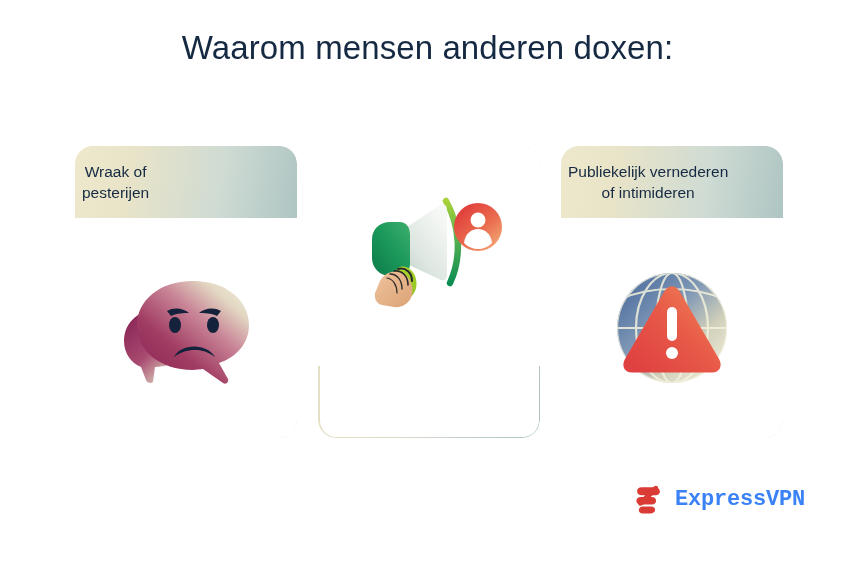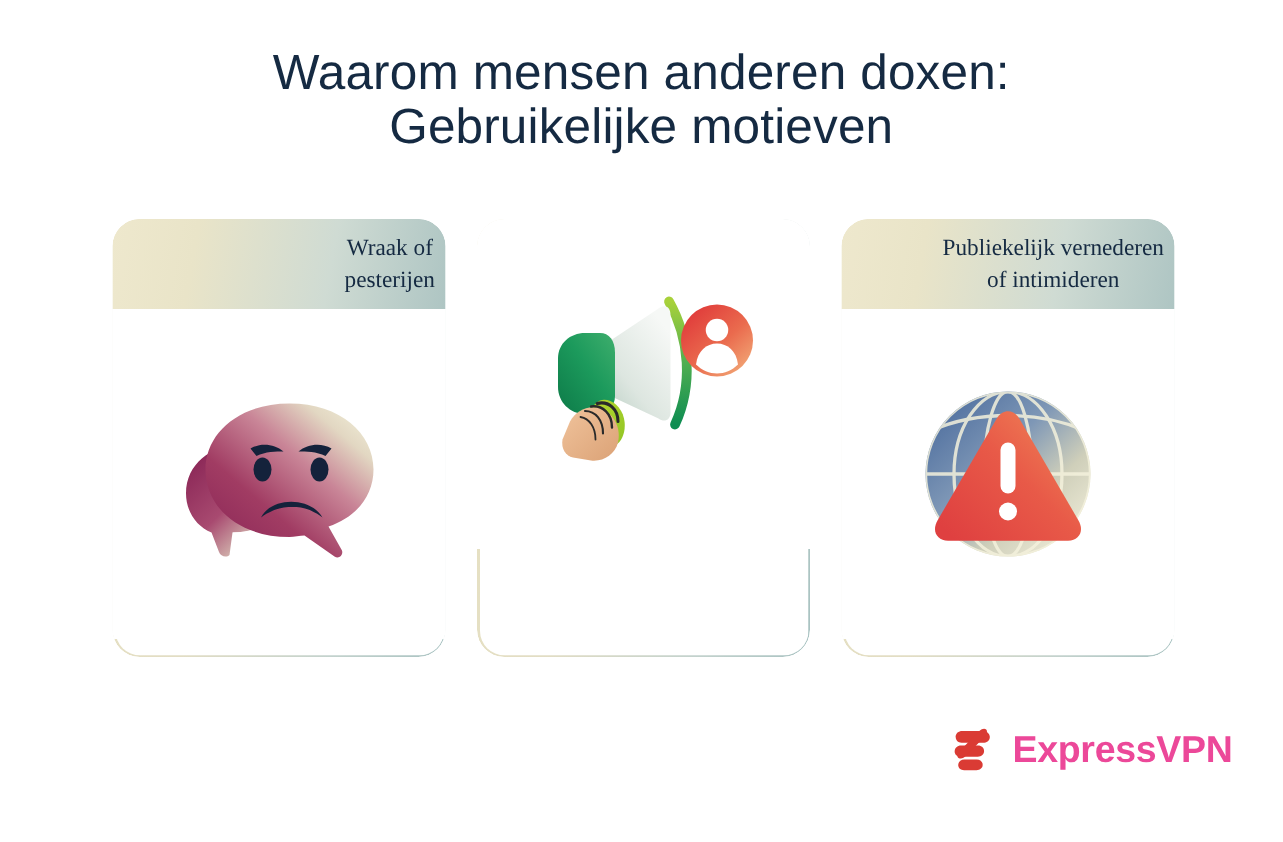--- a/index.html
+++ b/index.html
@@ -65,28 +65,27 @@
     padding: 1.5px;
     background: linear-gradient(100deg, #e8e2c2 0%, #e2ddc4 35%, #c3d2cd 72%, #a8c2c1 100%);
     -webkit-mask: linear-gradient(#000 0 0) content-box, linear-gradient(#000 0 0);
     -webkit-mask-composite: xor;
     mask: linear-gradient(#000 0 0) content-box, linear-gradient(#000 0 0);
     mask-composite: exclude;
     pointer-events: none;
   }
   .card-header {
     position: relative;
-    height: 60px;
+    height: 72px;
     background: linear-gradient(100deg, #eee8cd 0%, #e9e4c8 25%, #cfdbd3 65%, #aec5c3 100%);
     display: flex;
     align-items: center;
-    justify-content: flex-end;
+    justify-content: flex-start;
     border-radius: 18px 18px 0 0;
     z-index: 2;
-    font-family: Liberation Serif, serif;
   }
   .card-title {
     color: #152a42;
     font-size: 15.5px;
     line-height: 21px;
     text-align: center;
     padding: 0 7px;
     font-weight: 400;
     white-space: pre-line;
   }
@@ -115,36 +114,35 @@
     display: flex;
     align-items: center;
     gap: 9px;
   }
   .logo-mark {
     width: 34px;
     height: 34px;
     display: block;
   }
   .logo-text {
-    color: #ec4899;
-    font-family: Liberation Sans, sans-serif;
-    font-size: 25px;
+    color: #3b82f6;
+    font-family: Liberation Mono, monospace;
+    font-size: 22px;
     font-weight: 700;
     letter-spacing: -0.2px;
     line-height: 1;
   }
 </style>
 </head>
 <body>
 
 <div class="infographic">
 
   <div class="title">
     <span class="title-line">Waarom mensen anderen doxen:</span>
-    <span class="title-line">Gebruikelijke motieven</span>
   </div>
 
   <div class="cards">
 
     <div class="card">
       <div class="card-header">
         <div class="card-title">Wraak of
 pesterijen</div>
       </div>
       <div class="card-body">

